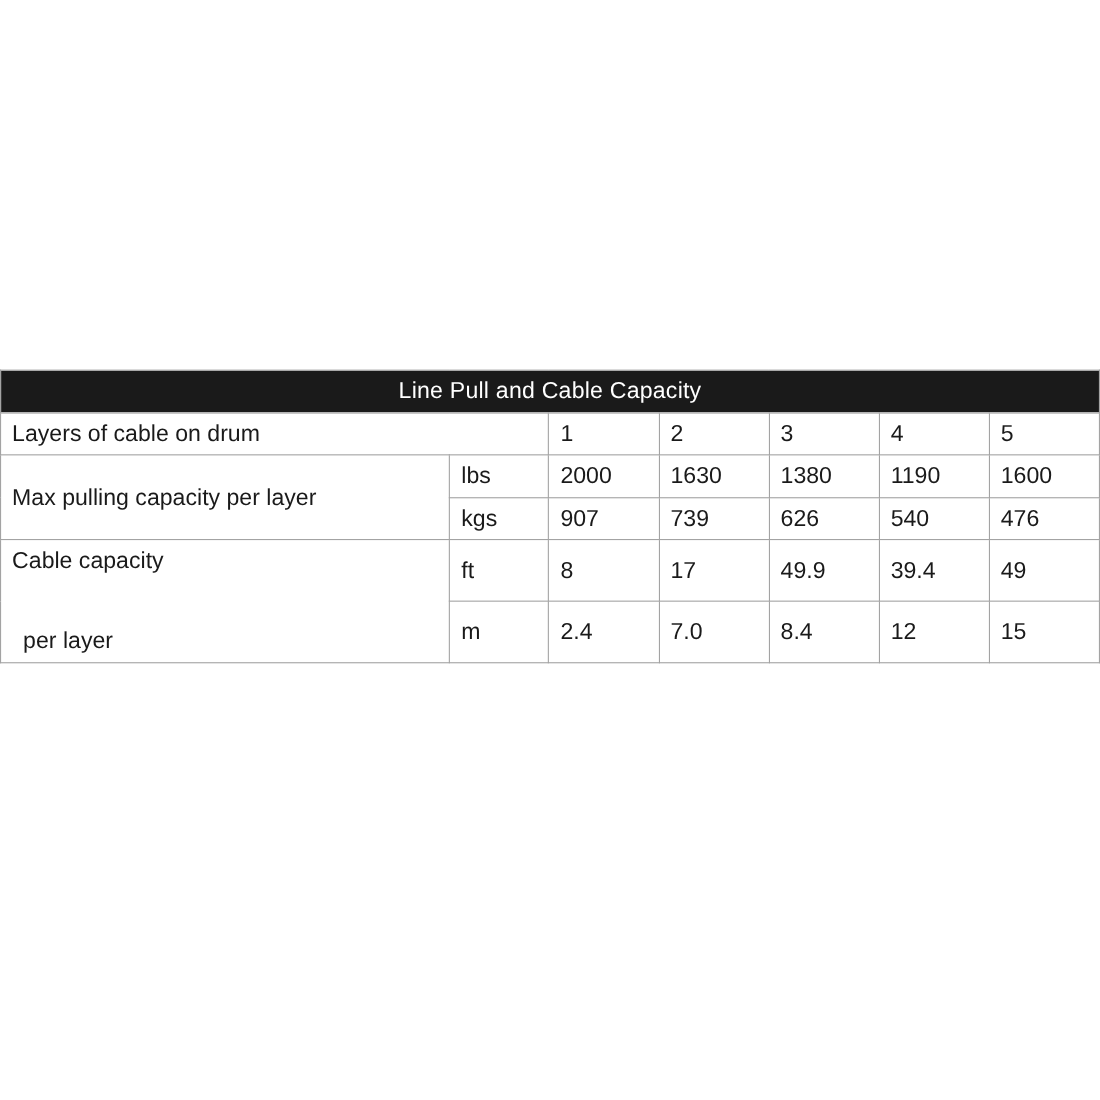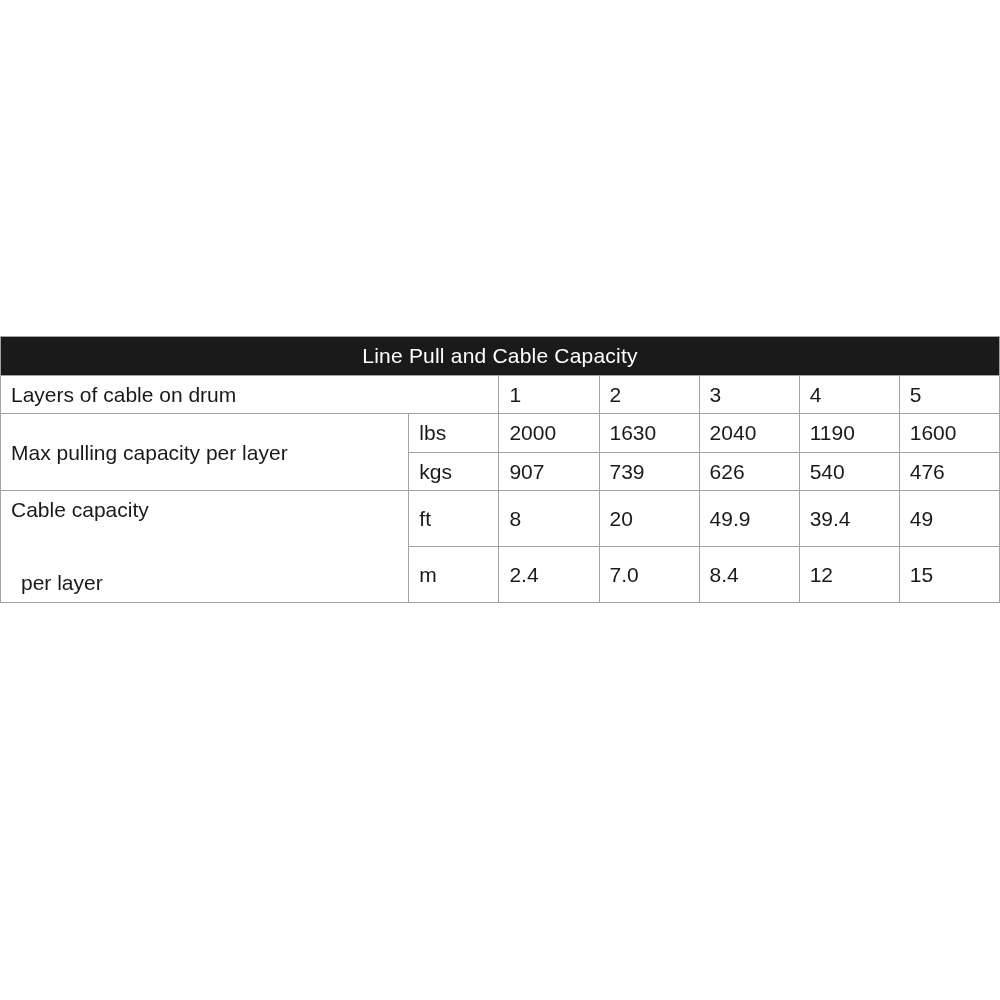--- a/index.html
+++ b/index.html
@@ -108,42 +108,42 @@
         <td class="val">3</td>
         <td class="val">4</td>
         <td class="val">5</td>
       </tr>
 
       <tr>
         <td class="rowlabel" rowspan="2">Max pulling capacity per layer</td>
         <td class="unit">lbs</td>
         <td class="val">2000</td>
         <td class="val">1630</td>
-        <td class="val">2040</td>
+        <td class="val">1380</td>
         <td class="val">1190</td>
         <td class="val">1600</td>
       </tr>
 
       <tr>
         <td class="unit">kgs</td>
         <td class="val">907</td>
         <td class="val">739</td>
         <td class="val">626</td>
         <td class="val">540</td>
         <td class="val">476</td>
       </tr>
 
       <tr>
         <td class="rowlabel" rowspan="2">
           <span>Cable capacity</span>
           <span class="indent2">per layer</span>
         </td>
         <td class="unit">ft</td>
         <td class="val">8</td>
-        <td class="val">20</td>
+        <td class="val">17</td>
         <td class="val">49.9</td>
         <td class="val">39.4</td>
         <td class="val">49</td>
       </tr>
 
       <tr>
         <td class="unit">m</td>
         <td class="val">2.4</td>
         <td class="val">7.0</td>
         <td class="val">8.4</td>

